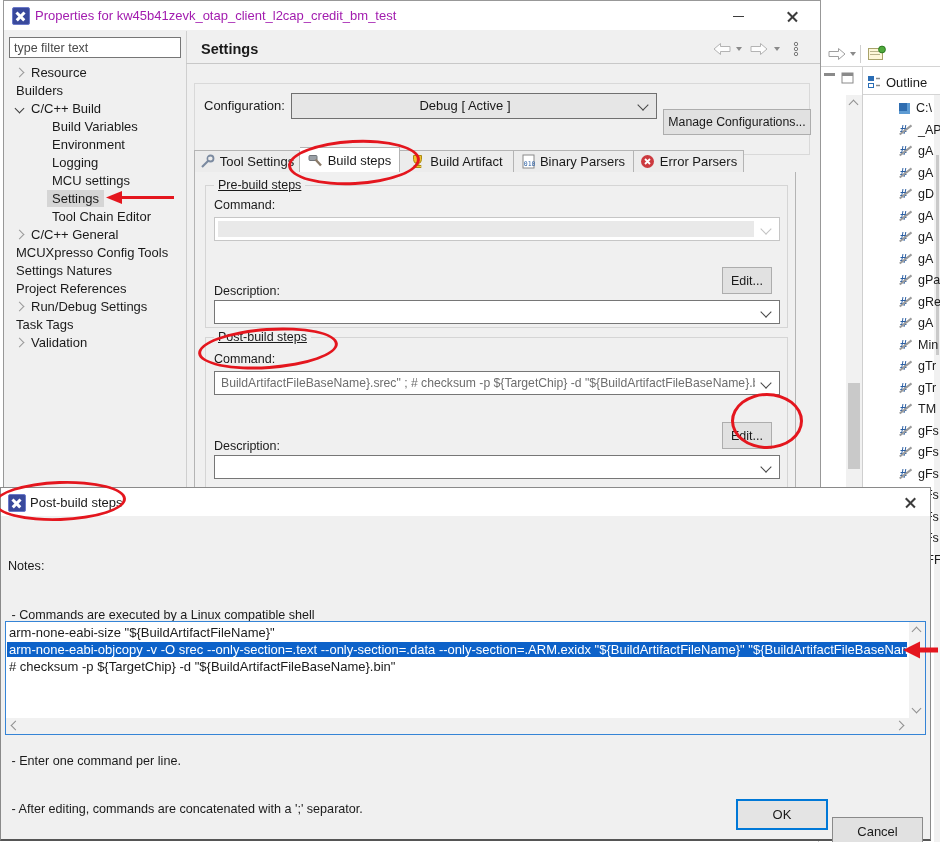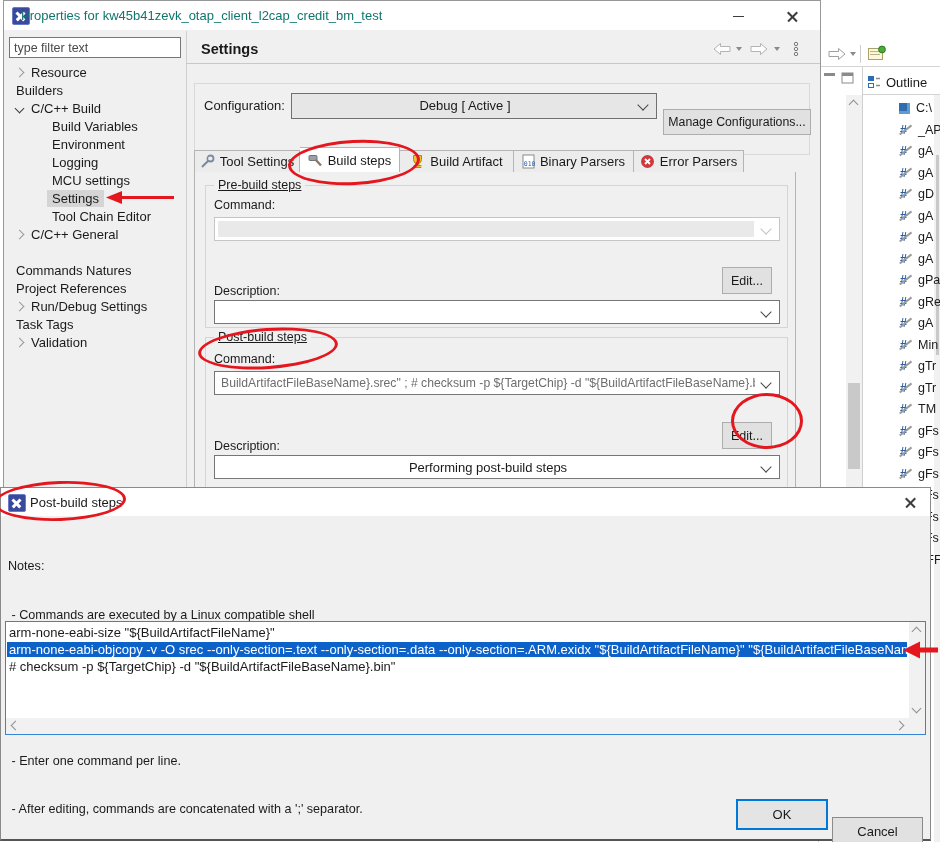--- a/index.html
+++ b/index.html
@@ -209,21 +209,21 @@
       </div>
     <div class="o-row" style="top:550px">
         <span class="o-def"></span>
         <span class="o-lab">SFF</span>
       </div>
   </div>
 
   <div class="win" style="left:3px;top:0;width:816px;height:490px;z-index:2">
     <div class="titlebar">
       <div class="logo" style="left:8px;top:6px"></div>
-      <div class="ttext" style="left:17px;top:7px;color:#0f766e">Properties for kw45b41zevk_otap_client_l2cap_credit_bm_test</div>
+      <div class="ttext" style="left:31px;top:7px;color:#a21caf">Properties for kw45b41zevk_otap_client_l2cap_credit_bm_test</div>
       <div class="winbtn dash" style="left:712px"></div>
       <div class="winbtn xmark" style="left:766px"></div>
     </div>
 
     <input class="abs" style="left: 5px; top: 36px; width: 162px; height: 17px; border: 1px solid rgb(118, 118, 118); font-size: 12.5px; color: rgb(74, 74, 74); padding: 1px 4px; font-family: &quot;Liberation Sans&quot;, sans-serif;" value="type filter text">
 
     <div class="trow" style="top:62px">
         <span class="tc"></span>
         <span class="tlab">Resource</span>
       </div>
@@ -249,22 +249,25 @@
     <div class="trow" style="top:188px">
         <span class="tlab tsel">Settings</span>
       </div>
     <div class="trow" style="top:206px">
         <span class="tlab1">Tool Chain Editor</span>
       </div>
     <div class="trow" style="top:224px">
         <span class="tc"></span>
         <span class="tlab">C/C++ General</span>
       </div>
+    <div class="trow" style="top:242px">
+        <span class="tlab tpad0">MCUXpresso Config Tools</span>
+      </div>
     <div class="trow" style="top:260px">
-        <span class="tlab tpad0">Commands Natures</span>
+        <span class="tlab tpad0">Settings Natures</span>
       </div>
     <div class="trow" style="top:278px">
         <span class="tlab tpad0">Project References</span>
       </div>
     <div class="trow" style="top:296px">
         <span class="tc"></span>
         <span class="tlab">Run/Debug Settings</span>
       </div>
     <div class="trow" style="top:314px">
         <span class="tlab tpad0">Task Tags</span>
@@ -360,21 +363,20 @@
     <div class="group" style="left:201px;top:336px;width:581px;height:153px;border-color:#d5d5d5">
       <span class="legend">Post-build steps</span>
       <div class="flabel" style="left:8px;top:14px">Command:</div>
       <div class="combo gray" style="left:8px;top:33px;width:564px;height:22px">
         <span class="ctext" style="font-size:12.2px">BuildArtifactFileBaseName}.srec" ; # checksum -p ${TargetChip} -d "${BuildArtifactFileBaseName}.bin"</span>
           <span class="cvd"></span>
       </div>
       <div class="btn" style="left:516px;top:68px;width:48px;height:25px">Edit...</div>
       <div class="flabel" style="left:8px;top:101px">Description:</div>
       <div class="combo" style="left:8px;top:117px;width:564px;height:22px">
-        <span class="ctext" style="font-size:13px">Performing post-build steps</span>
           <span class="cvd"></span>
       </div>
     </div>
   </div>
 
   <div class="win" style="left:0;top:487px;width:929px;height:351px;z-index:4;border-color:#8a8a8a;border-bottom:2px solid #555">
     <div class="titlebar" style="height:28px">
       <div class="logo" style="left:7px;top:6px"></div>
       <div class="ttext" style="left:29px;top:7px;color:#191919">Post-build steps</div>
       <div class="winbtn xmark" style="left:890px;height:28px;width:39px"></div>

